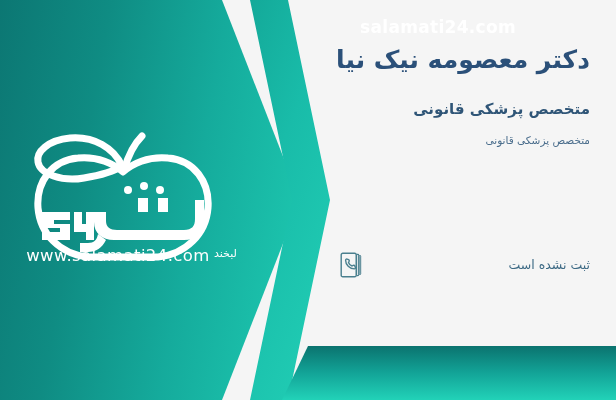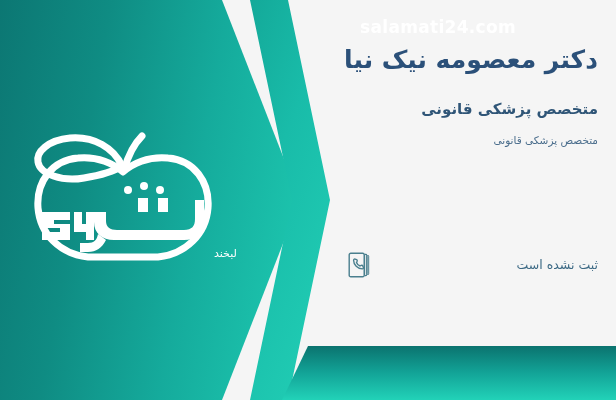--- a/index.html
+++ b/index.html
@@ -47,21 +47,21 @@
     width:236px;text-align:center;
     color:#ffffff;
     font-size:16.5px;
     letter-spacing:.4px;
     font-family:"DejaVu Sans","Liberation Sans",sans-serif;
     direction:ltr;
   }
 
   
   .content{
-    position:absolute;right:0;top:0;
+    position:absolute;right:8px;top:0;
     width:286px;height:376px;
     padding:4px 18px 0 0;
     box-sizing:border-box;
     text-align:right;
     direction:rtl;
   }
   .doc-name{
     position:absolute;right:18px;top:44px;
     width:250px;
     color:#2b5079;
@@ -166,20 +166,21 @@
           <path d="M56 100 L64 100 L64 112 L68 112 L68 100 L76 100 L76 128 L68 128 L68 120 L56 120 Z"></path>
         </g>
 
         <g fill="#ffffff" opacity="0.95">
           <path d="M96 138 L196 138 L196 142 L96 142 Z" opacity="0"></path>
         </g>
         <text x="196" y="145" text-anchor="end" fill="#ffffff" font-size="11" font-family="DejaVu Sans, sans-serif" direction="rtl">به راحتی یک لبخند</text>
       </svg>
     </div>
 
+    <div class="logo-url">www.salamati24.com</div>
   </div>
 
   <div class="content">
 
     <div class="doc-name">دکتر معصومه نیک نیا</div>
 
     <div class="specialty-main">متخصص پزشکی قانونی</div>
 
     <div class="specialty-sub">متخصص پزشکی قانونی</div>
 

